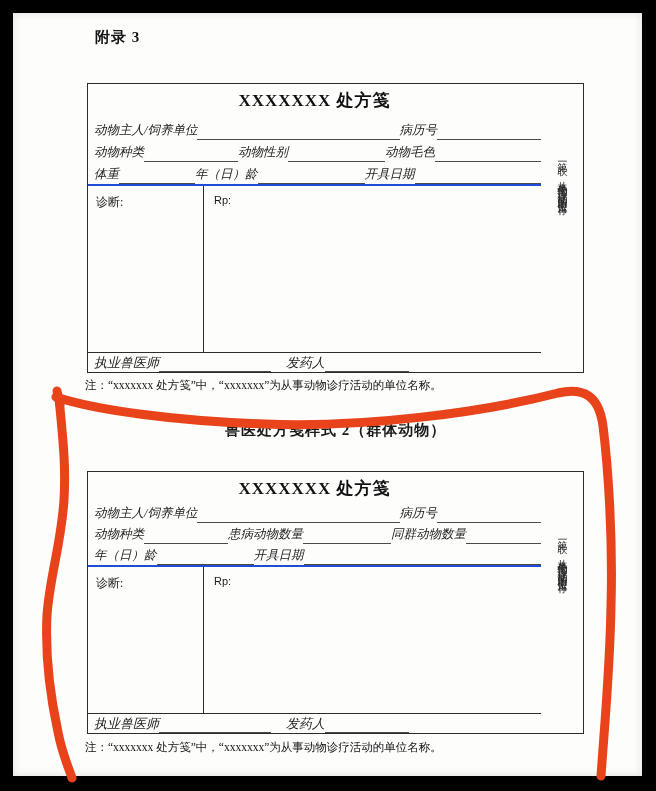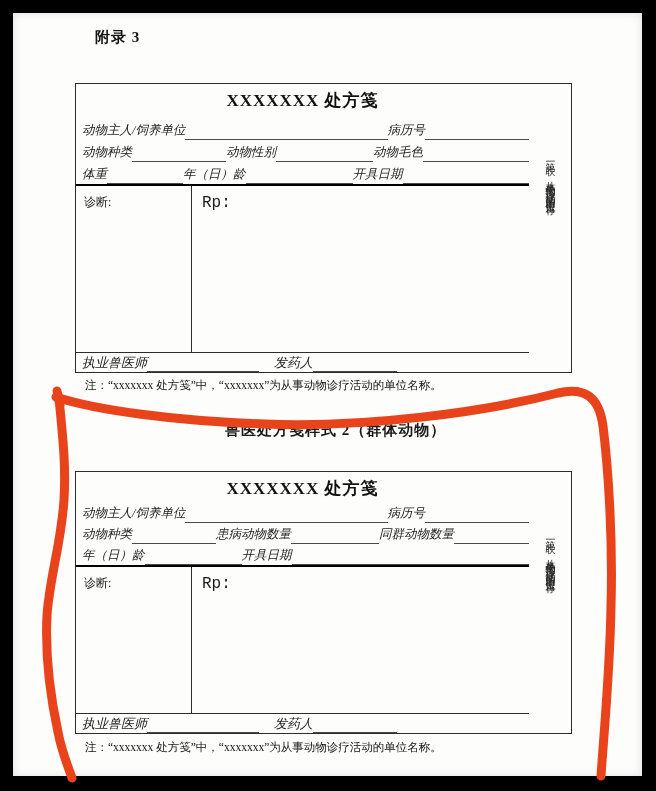--- a/index.html
+++ b/index.html
@@ -18,21 +18,21 @@
     position:absolute;left:82px;top:15px;
     font-size:15px;font-weight:bold;color:#141414;letter-spacing:1px;
   }
   .form-title{
     position:absolute;left:74px;width:497px;text-align:center;
     font-size:15px;font-weight:bold;color:#1a1a1a;letter-spacing:1px;
   }
   #f1-title{top:46px;}
   #f2-title{top:408px;}
   .form-box{
-    position:absolute;left:62px;width:497px;box-sizing:border-box;
+    position:absolute;left:74px;width:497px;box-sizing:border-box;
     border:1.5px solid #2c2c2c;color:#1c1c1c;
   }
   #f1-box{top:70px;height:290px;}
   #f2-box{top:458px;height:263px;}
   .inner{
     margin-right:42px;height:100%;display:flex;flex-direction:column;
     box-sizing:border-box;
   }
   .box-head{
     text-align:center;font-size:17px;font-weight:bold;color:#111;
@@ -48,30 +48,30 @@
   #f2-box .frow{height:21px;}
   .lbl{flex:none;font-style:italic;}
   .bl{border-bottom:1px solid #4a4a4a;height:17px;flex:none;}
   .fill{flex:1;}.w104{width:104px;}
   .w94{width:94px;}.w97{width:97px;}
   .w76{width:76px;}.w107{width:107px;}
   .w84{width:84px;}.w88{width:88px;}
   .w97b{width:97px;}
   .w112{width:112px;}.w84f{width:84px;}
   .main{
-    display:flex;border-top:2px solid #000000;border-bottom:1px solid #2c2c2c;
+    display:flex;border-top:2px solid #1d4ed8;border-bottom:1px solid #2c2c2c;
     box-sizing:content-box;
   }
   #f1-box .main{height:166px;}
   #f2-box .main{height:146px;}
   .diag{
     width:116px;box-sizing:border-box;border-right:1px solid #2c2c2c;
     padding:8px 0 0 8px;font-size:12px;
   }
-  .rp{padding:8px 0 0 10px;font-size:16px;font-family:Liberation Mono, monospace;}
+  .rp{padding:8px 0 0 10px;font-size:11px;font-family:Liberation Sans, sans-serif;}
   .footer{
     flex:1;display:flex;align-items:center;padding-left:6px;
     font-size:13px;white-space:nowrap;
   }
   .gap15{width:15px;flex:none;}
   .side-strip{
     position:absolute;right:0;top:0;bottom:0;width:42px;
     display:flex;flex-direction:column;align-items:center;
   }
   #f1-box .side-strip{padding-top:70px;}

